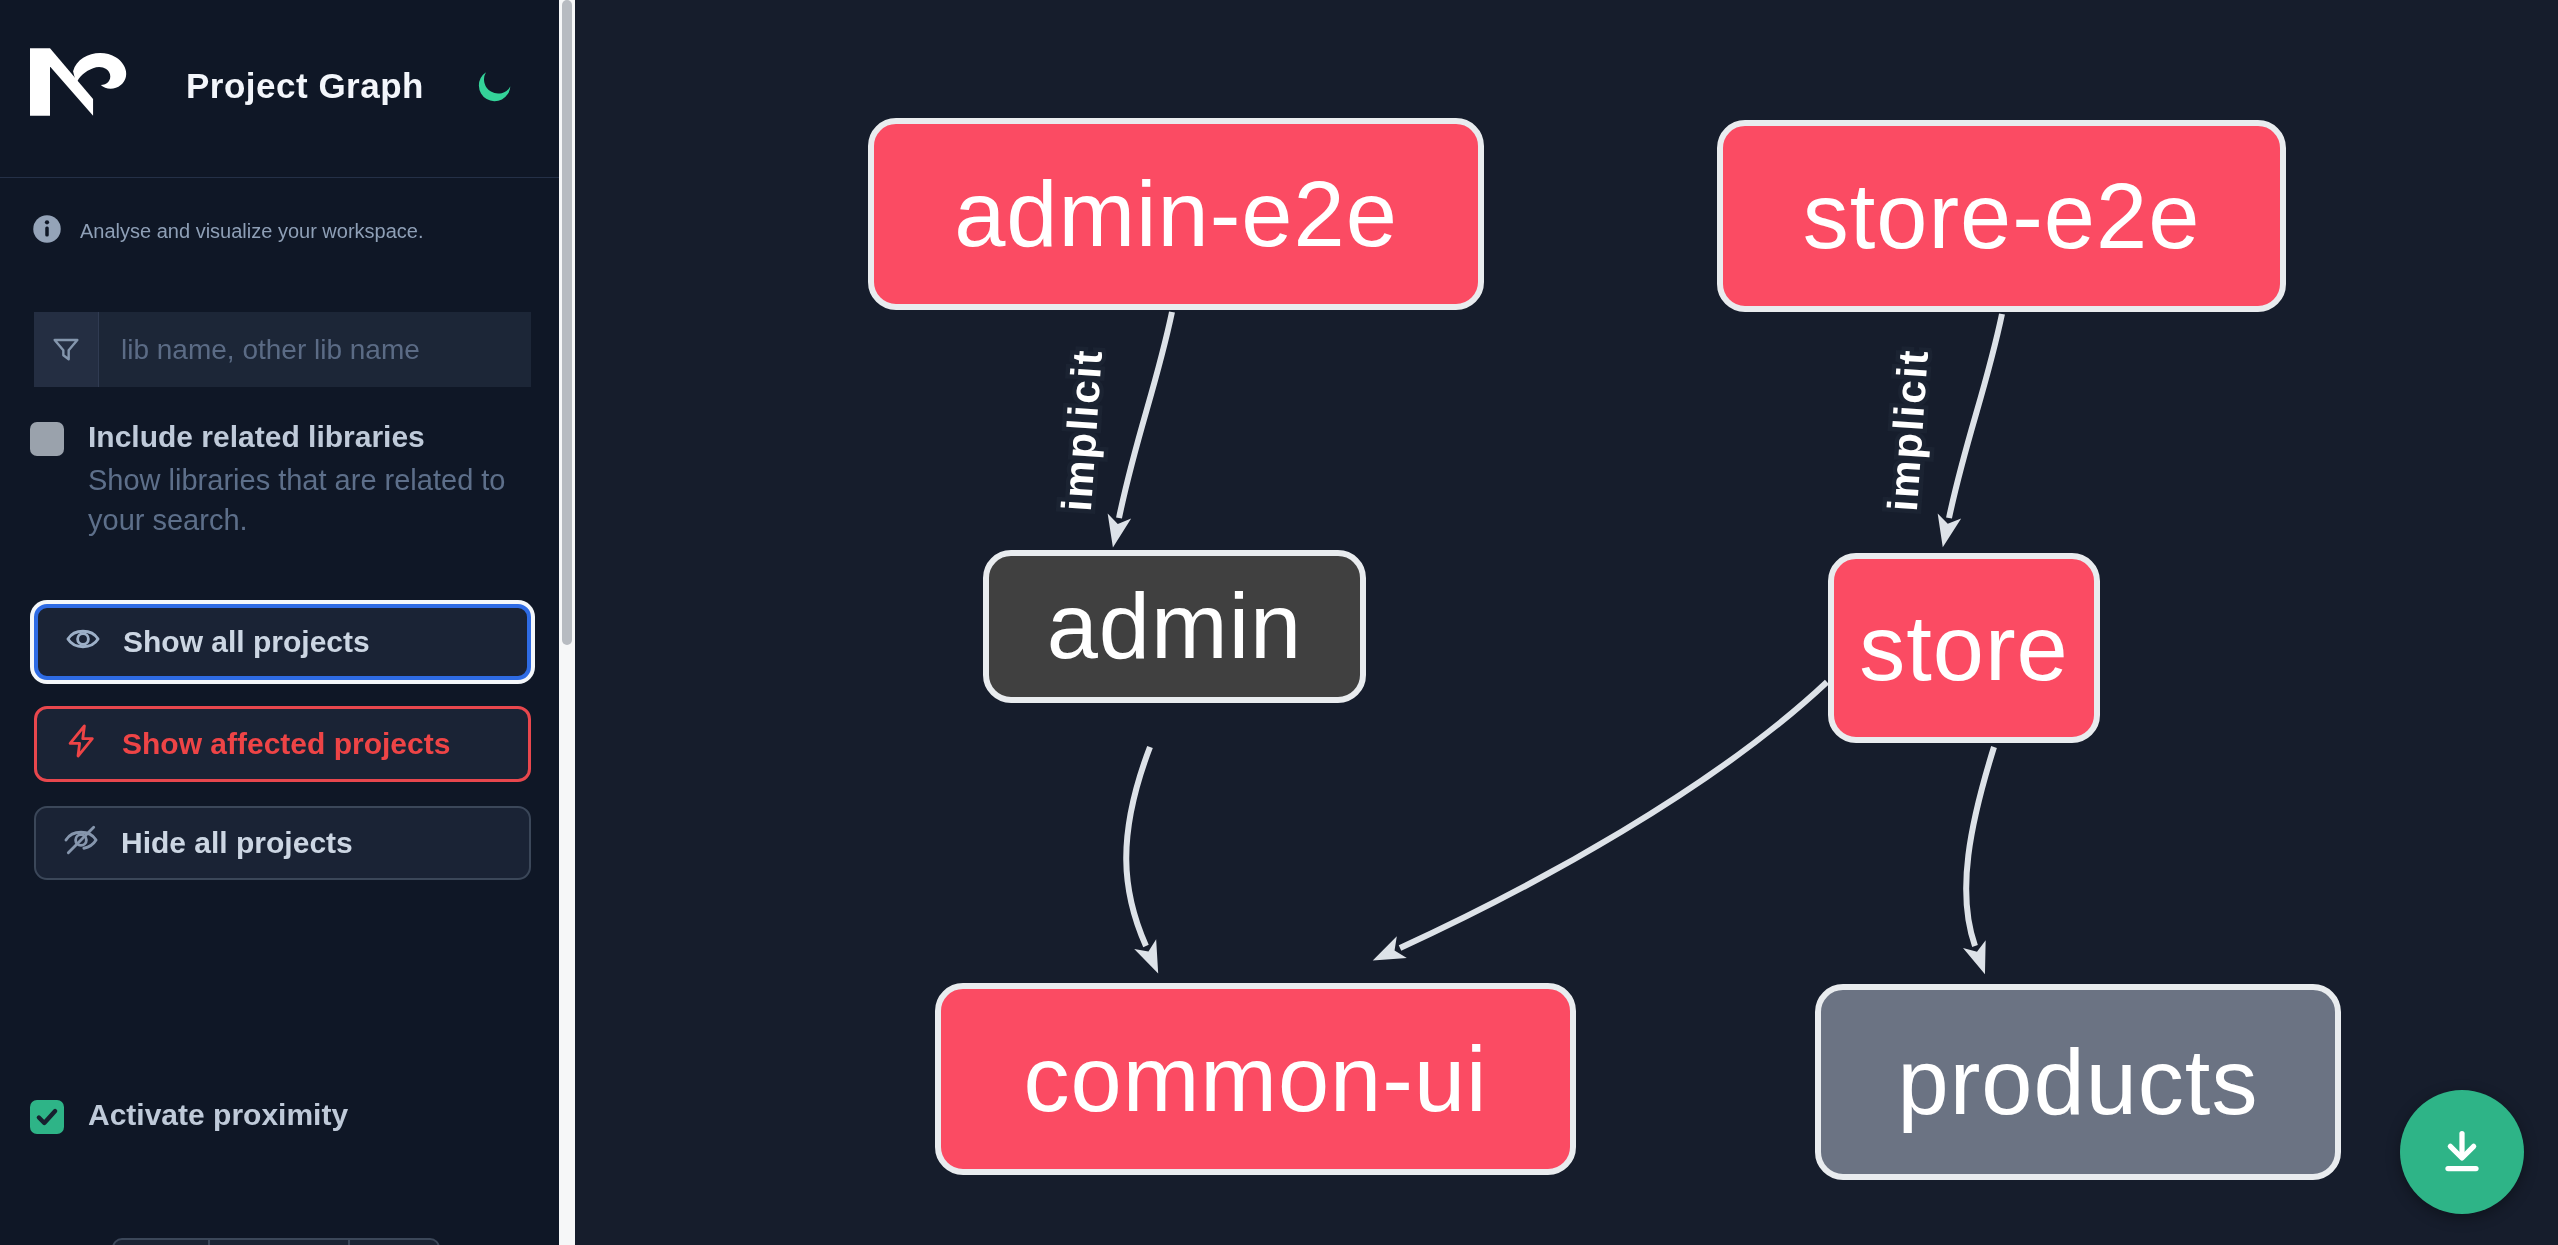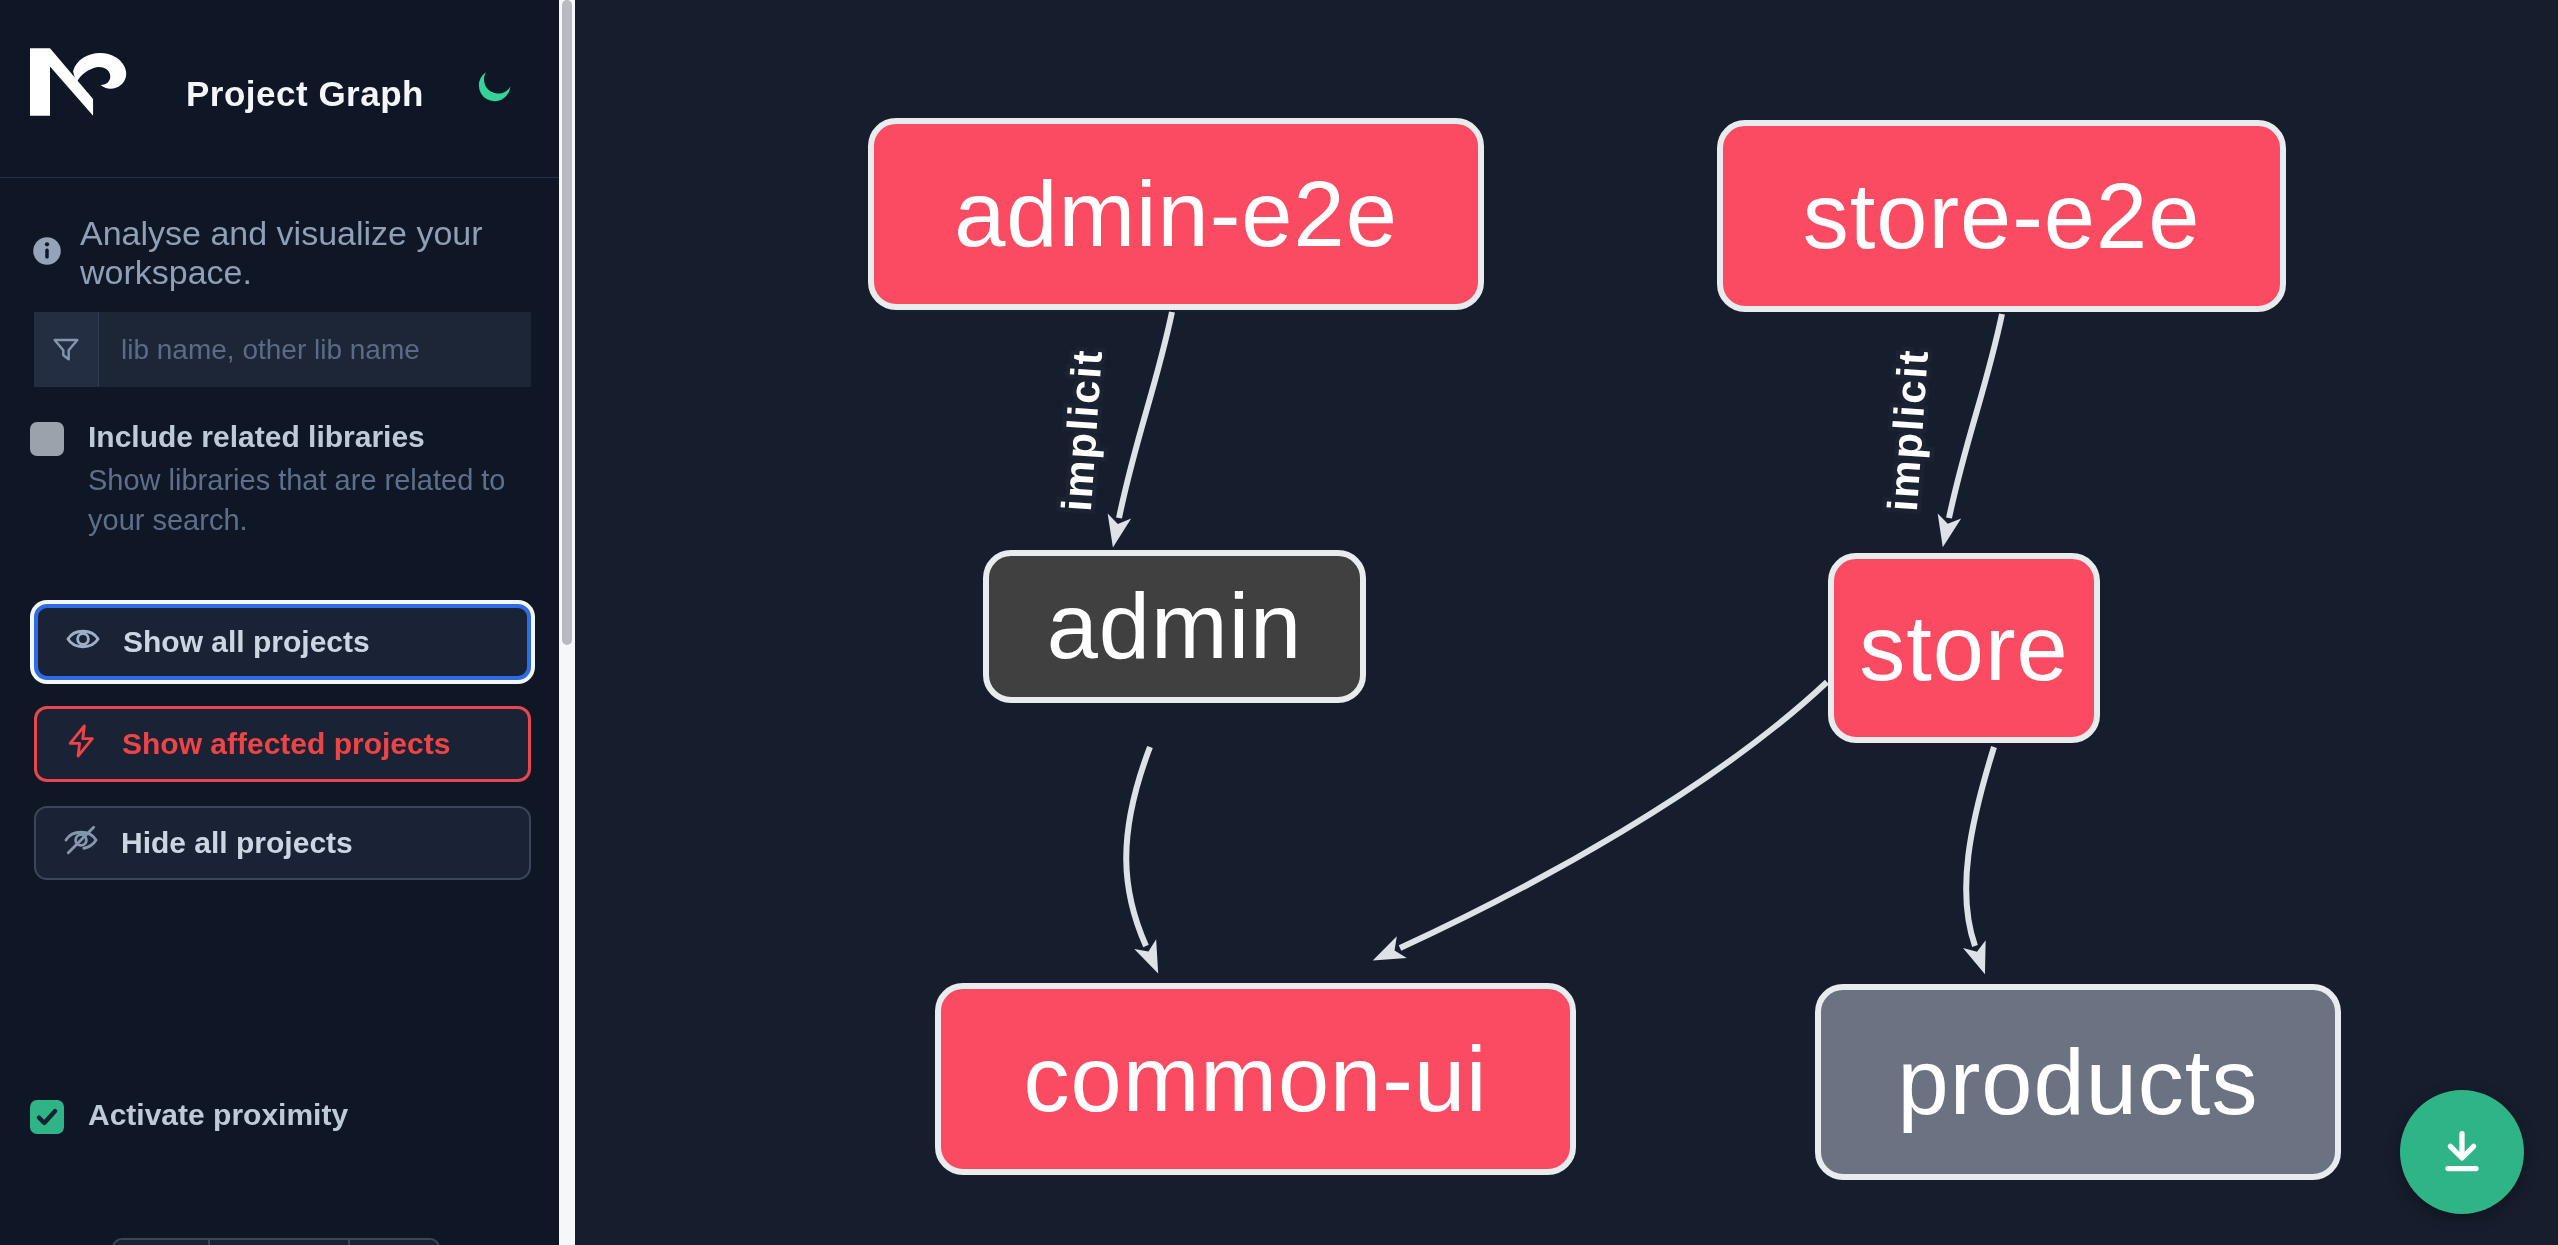--- a/index.html
+++ b/index.html
@@ -18,24 +18,24 @@
     color:#ffffff;font-size:92px;font-weight:400;letter-spacing:1px;
     box-sizing:border-box;cursor:pointer;white-space:nowrap;
   }
   
   #sidebar{
     position:absolute;left:0;top:0;width:559px;height:1245px;
     background:#0f1726;z-index:5;
   }
   #sidebar-header{position:absolute;left:0;top:0;width:559px;height:177px;border-bottom:1px solid #243047;}
   #logo{position:absolute;left:30px;top:48px;width:100px;height:68px;}
-  #app-title{position:absolute;left:186px;top:66px;font-size:35px;font-weight:700;color:#f3f6fb;letter-spacing:0.5px;margin-top:8px;}
+  #app-title{position:absolute;left:186px;top:66px;font-size:35px;font-weight:700;color:#f3f6fb;letter-spacing:0.5px;}
   #theme-toggle{position:absolute;left:474px;top:66px;width:42px;height:42px;cursor:pointer;background:none;border:none;padding:0;}
   .info-row{position:absolute;left:32px;top:214px;display:flex;align-items:center;gap:18px;}
-  .info-text{font-size:34px;color:#8e9fb6;}
+  .info-text{font-size:20px;color:#8e9fb6;}
   
   .searchbox{
     position:absolute;left:34px;top:312px;width:497px;height:75px;
     display:flex;border-radius:0;overflow:hidden;background:#1c2637;
   }
   .search-icon-cell{
     width:64px;display:flex;align-items:center;justify-content:center;
     background:#242e42;border-right:1px solid #303b52;flex:none;
   }
   .searchbox input{

